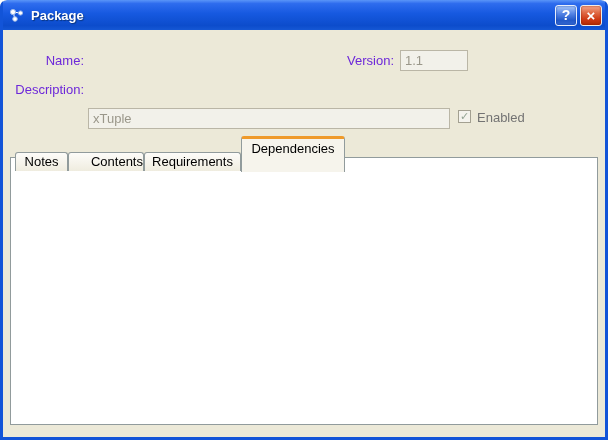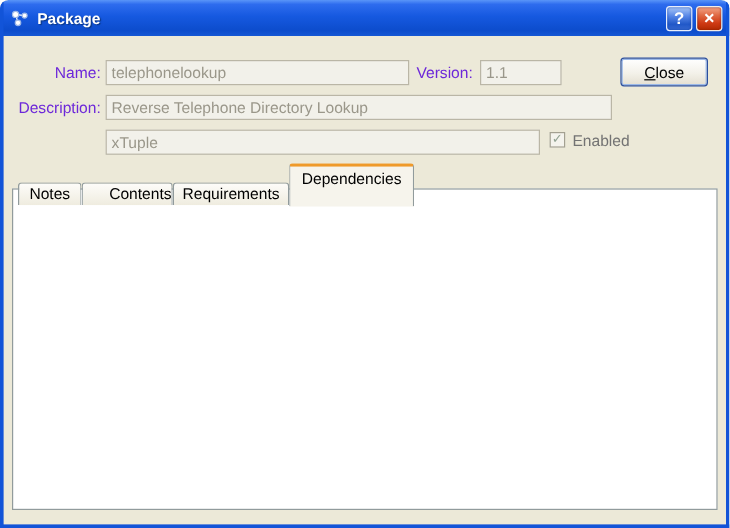--- a/index.html
+++ b/index.html
@@ -134,27 +134,24 @@
     <span class="title-text">Package</span>
     <div class="tb-btn tb-help">
       <span>?</span>
     </div>
     <div class="tb-btn tb-close">
       <span>×</span>
     </div>
   </div>
 
   <div class="lbl right" style="left:0;top:53px;width:84px;">Name:</div>
-  <input class="field" style="left: 88px; top: 50px; width: 253px;" readonly="" value="telephonelookup">
   <div class="lbl right" style="left:336px;top:53px;width:58px;">Version:</div>
   <input class="field" style="left: 400px; top: 50px; width: 68px;" readonly="" value="1.1">
-  <button class="push-btn"><span class="accel">C</span><span>lose</span></button>
 
   <div class="lbl right" style="left:0;top:82px;width:84px;">Description:</div>
-  <input class="field" style="left: 88px; top: 79px; width: 422px;" readonly="" value="Reverse Telephone Directory Lookup">
 
   <input class="field" style="left: 88px; top: 108px; width: 362px;" readonly="" value="xTuple">
   <div class="checkbox">
     <span>✓</span>
   </div>
   <div class="enabled-lbl">Enabled</div>
 
   <div class="tab" style="left:15px;width:53px;">Notes</div>
   <div class="tab" style="left:68px;width:76px;text-align:right;">Contents</div>
   <div class="tab" style="left:144px;width:97px;">Requirements</div>

